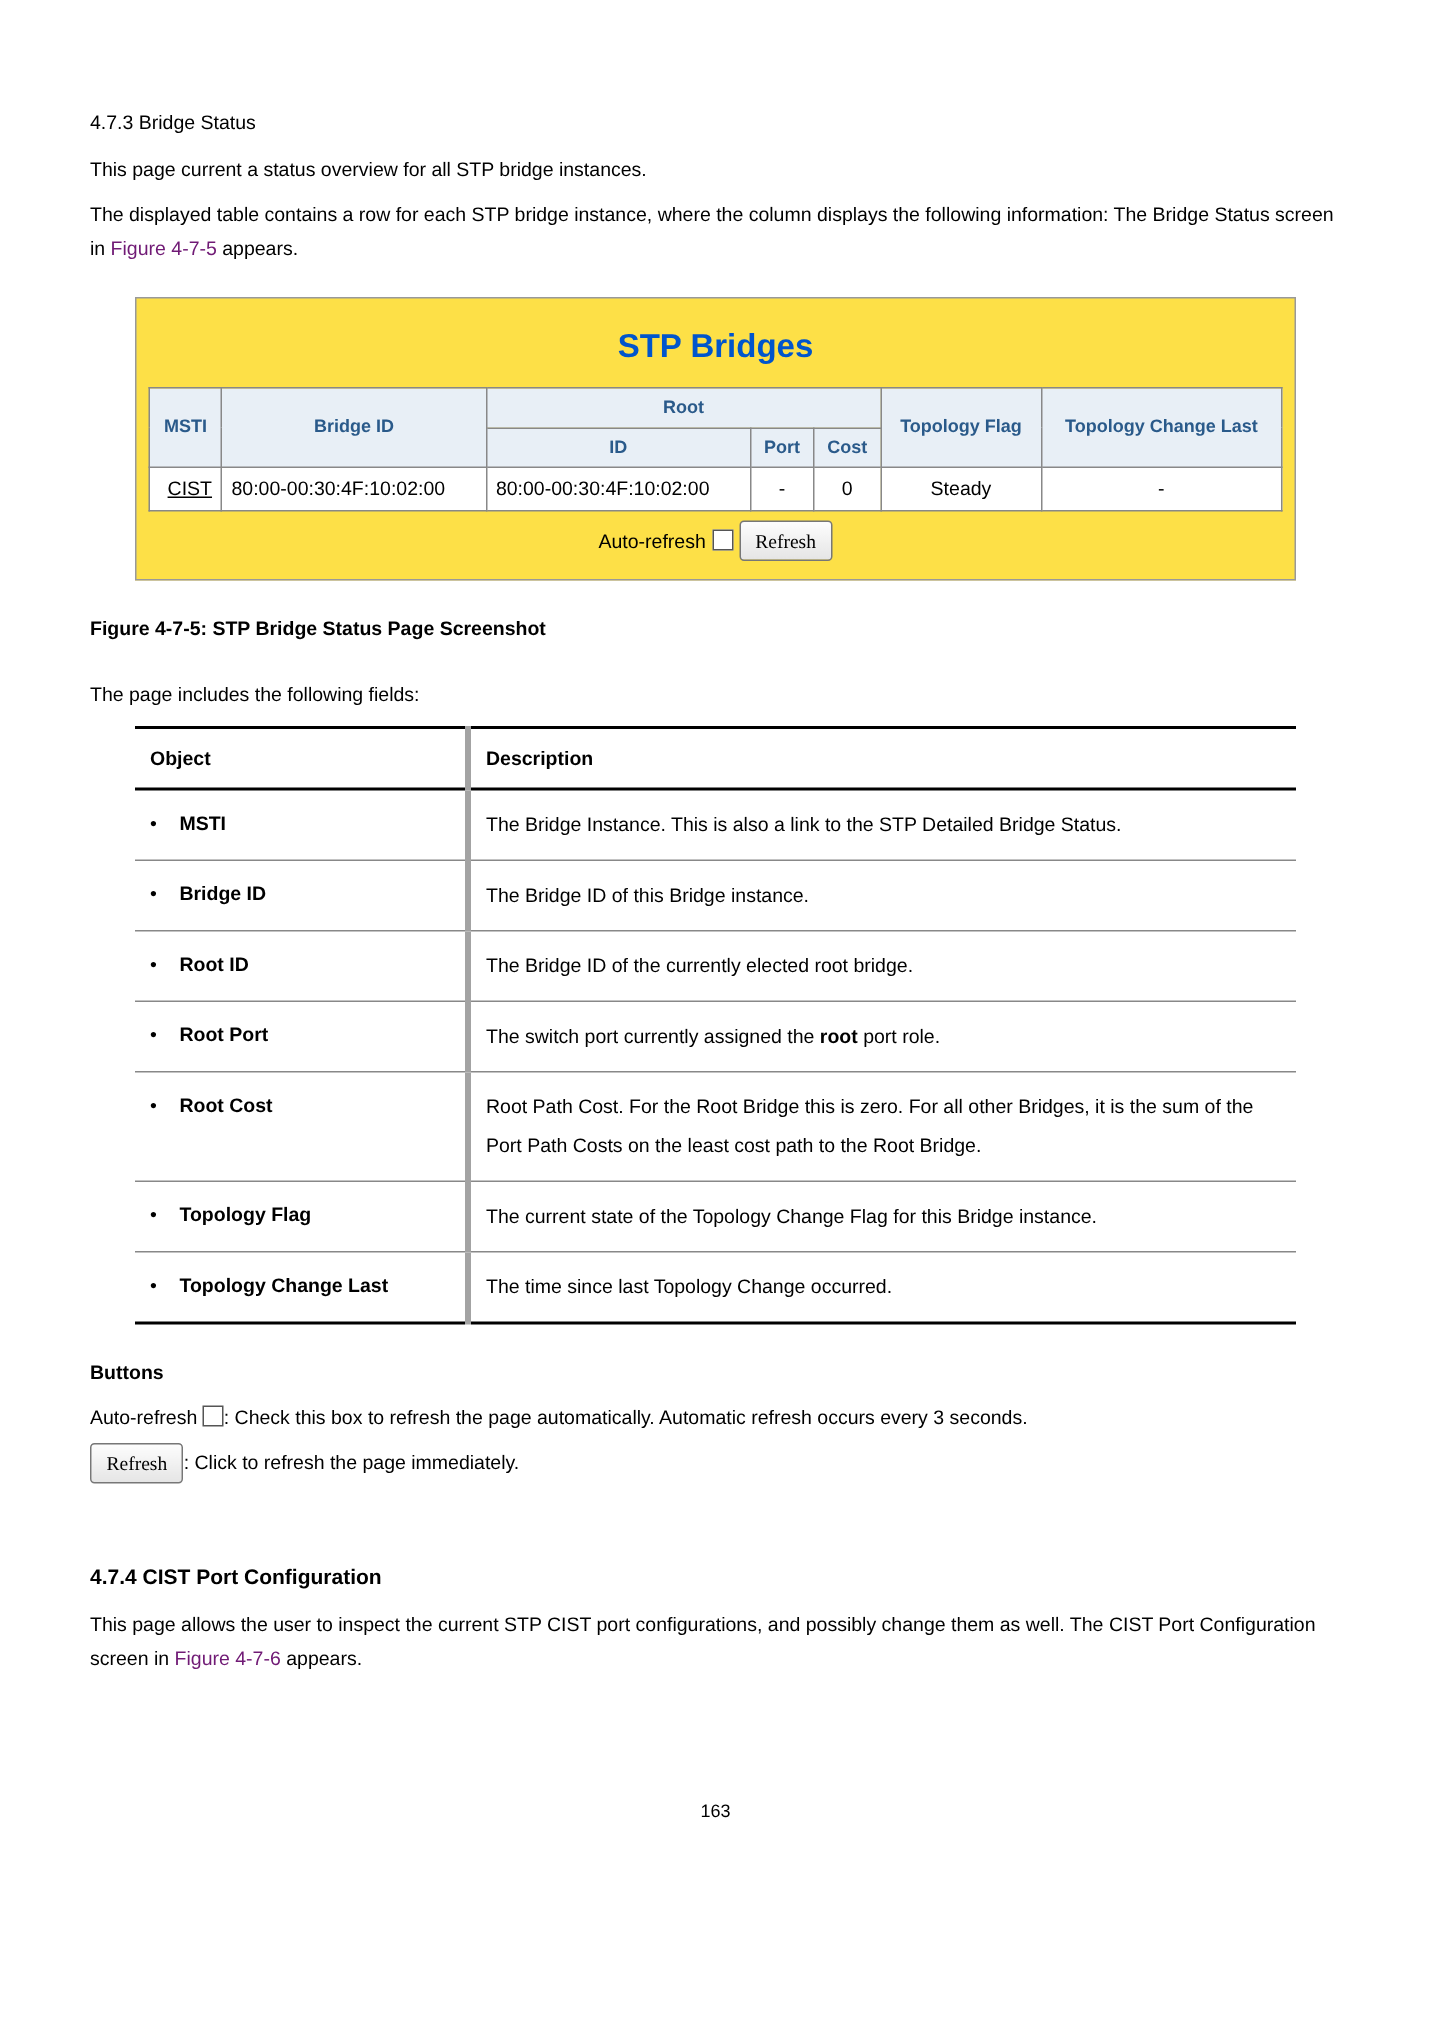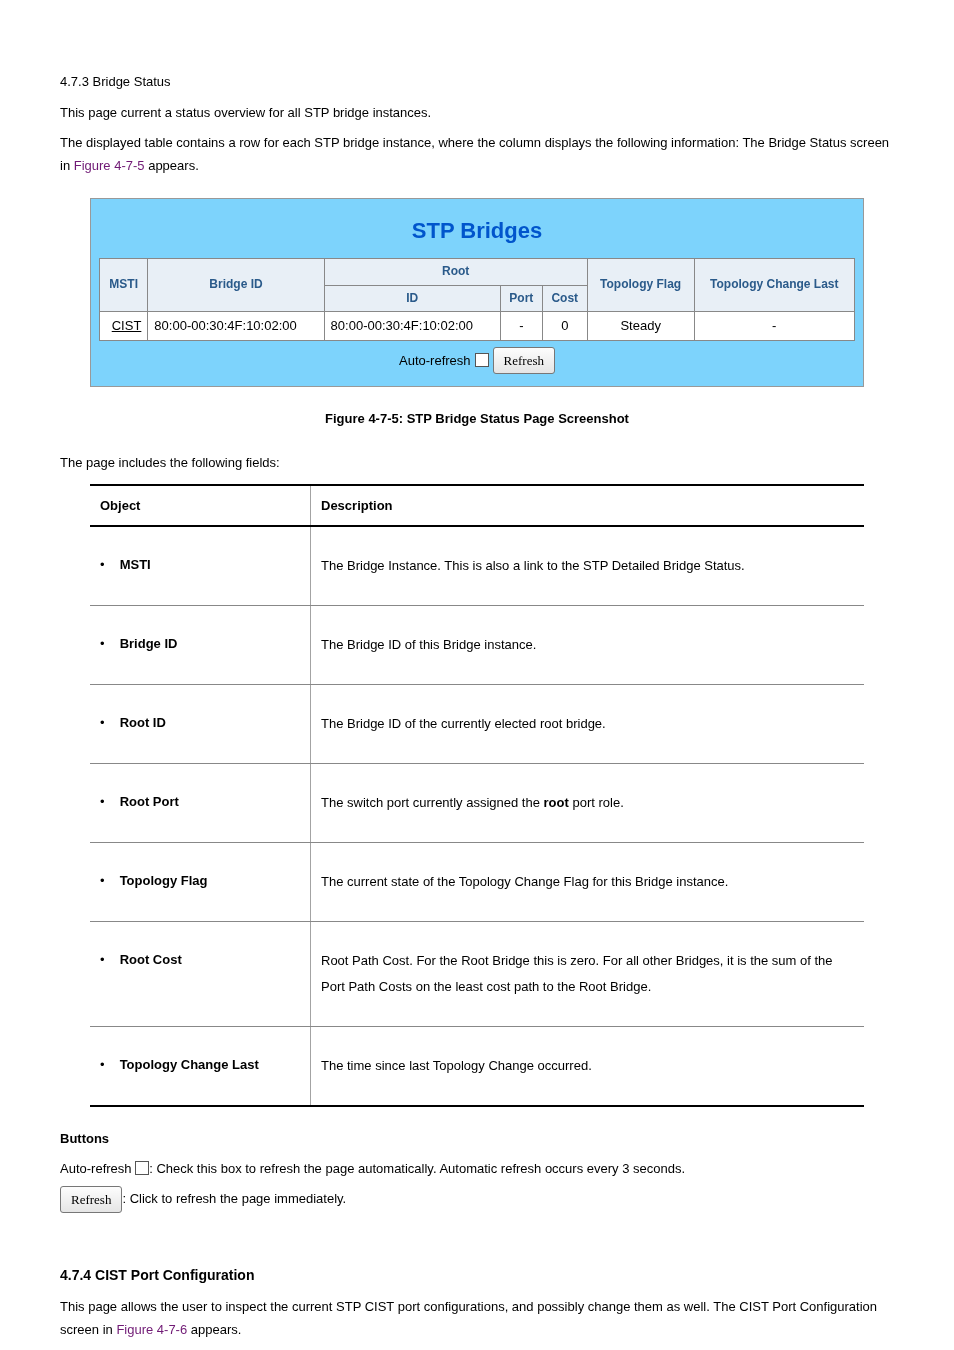--- a/index.html
+++ b/index.html
@@ -26,21 +26,21 @@
     font-size: 13px;
     margin-top: 30px;
     margin-bottom: 8px;
   }
 
   
   .figure-frame {
     border: 1px solid #999;
     margin: 20px 30px;
     padding: 8px 8px 12px 8px;
-    background: #7dd3fc;
+    background: #fde047;
   }
   .figure-title {
     text-align: center;
     font-size: 22px;
     font-weight: bold;
     color: #0055cc;
     font-family: Arial, sans-serif;
     margin: 4px 0 8px 0;
   }
   table.stp {
@@ -87,21 +87,20 @@
     display: inline-block;
     font-family: "Times New Roman", serif;
     font-size: 13px;
     border: 1px solid #777;
     background: linear-gradient(#fdfdfd, #e5e5e5);
     padding: 1px 10px;
     border-radius: 3px;
     vertical-align: middle;
   }
   .caption {
-    text-align: center;
     font-weight: bold;
     font-size: 13px;
     margin: 10px 0 20px 0;
   }
 
   
   table.fields {
     border-collapse: collapse;
     width: calc(100% - 60px);
     margin: 10px 30px 20px 30px;
@@ -111,30 +110,30 @@
     border-top: 2px solid #000;
     border-bottom: 2px solid #000;
   }
   table.fields thead td {
     font-weight: bold;
     padding: 8px 10px;
     color: #000;
   }
   table.fields tbody td {
     border-bottom: 1px solid #888;
-    padding: 26px 10px;
+    padding: 10px 10px;
     vertical-align: top;
     color: #000;
   }
   table.fields tbody tr:last-child td {
     border-bottom: 2px solid #000;
   }
   table.fields td.obj-cell {
     width: 200px;
-    border-right: 1px solid #a3a3a3;
+    border-right: 4px solid #a3a3a3;
     white-space: nowrap;
   }
   .bullet {
     display: inline-block;
     width: 16px;
     vertical-align: top;
   }
   .obj-label {
     font-weight: bold;
   }
@@ -230,28 +229,28 @@
         </tr>
         <tr>
           <td class="obj-cell"><span class="bullet">•</span> <span class="obj-label">Root ID</span></td>
           <td style="line-height: 2;"><span>The Bridge ID of the currently elected root bridge.</span></td>
         </tr>
         <tr>
           <td class="obj-cell"><span class="bullet">•</span> <span class="obj-label">Root Port</span></td>
           <td style="line-height: 2;"><span>The switch port currently assigned the </span><span class="desc-strong-inline">root</span><span> port role.</span></td>
         </tr>
         <tr>
+          <td class="obj-cell"><span class="bullet">•</span> <span class="obj-label">Root Cost</span></td>
+          <td style="line-height: 2;"><span>Root Path Cost. For the Root Bridge this is zero. For all other Bridges, it is the sum of the Port Path Costs on the least cost path to the Root Bridge.</span></td>
+        </tr>
+        <tr>
           <td class="obj-cell"><span class="bullet">•</span> <span class="obj-label">Topology Flag</span></td>
           <td style="line-height: 2;"><span>The current state of the Topology Change Flag for this Bridge instance.</span></td>
         </tr>
         <tr>
-          <td class="obj-cell"><span class="bullet">•</span> <span class="obj-label">Root Cost</span></td>
-          <td style="line-height: 2;"><span>Root Path Cost. For the Root Bridge this is zero. For all other Bridges, it is the sum of the Port Path Costs on the least cost path to the Root Bridge.</span></td>
-        </tr>
-        <tr>
           <td class="obj-cell"><span class="bullet">•</span> <span class="obj-label">Topology Change Last</span></td>
           <td style="line-height: 2;"><span>The time since last Topology Change occurred.</span></td>
         </tr>
       </tbody>
   </table>
 
   <div class="buttons-heading">Buttons</div>
 
   <p>
     <span>Auto-refresh </span><span class="chk" style="vertical-align:-2px;"></span><span>: Check this box to refresh the page automatically. Automatic refresh occurs every 3 seconds.</span>

